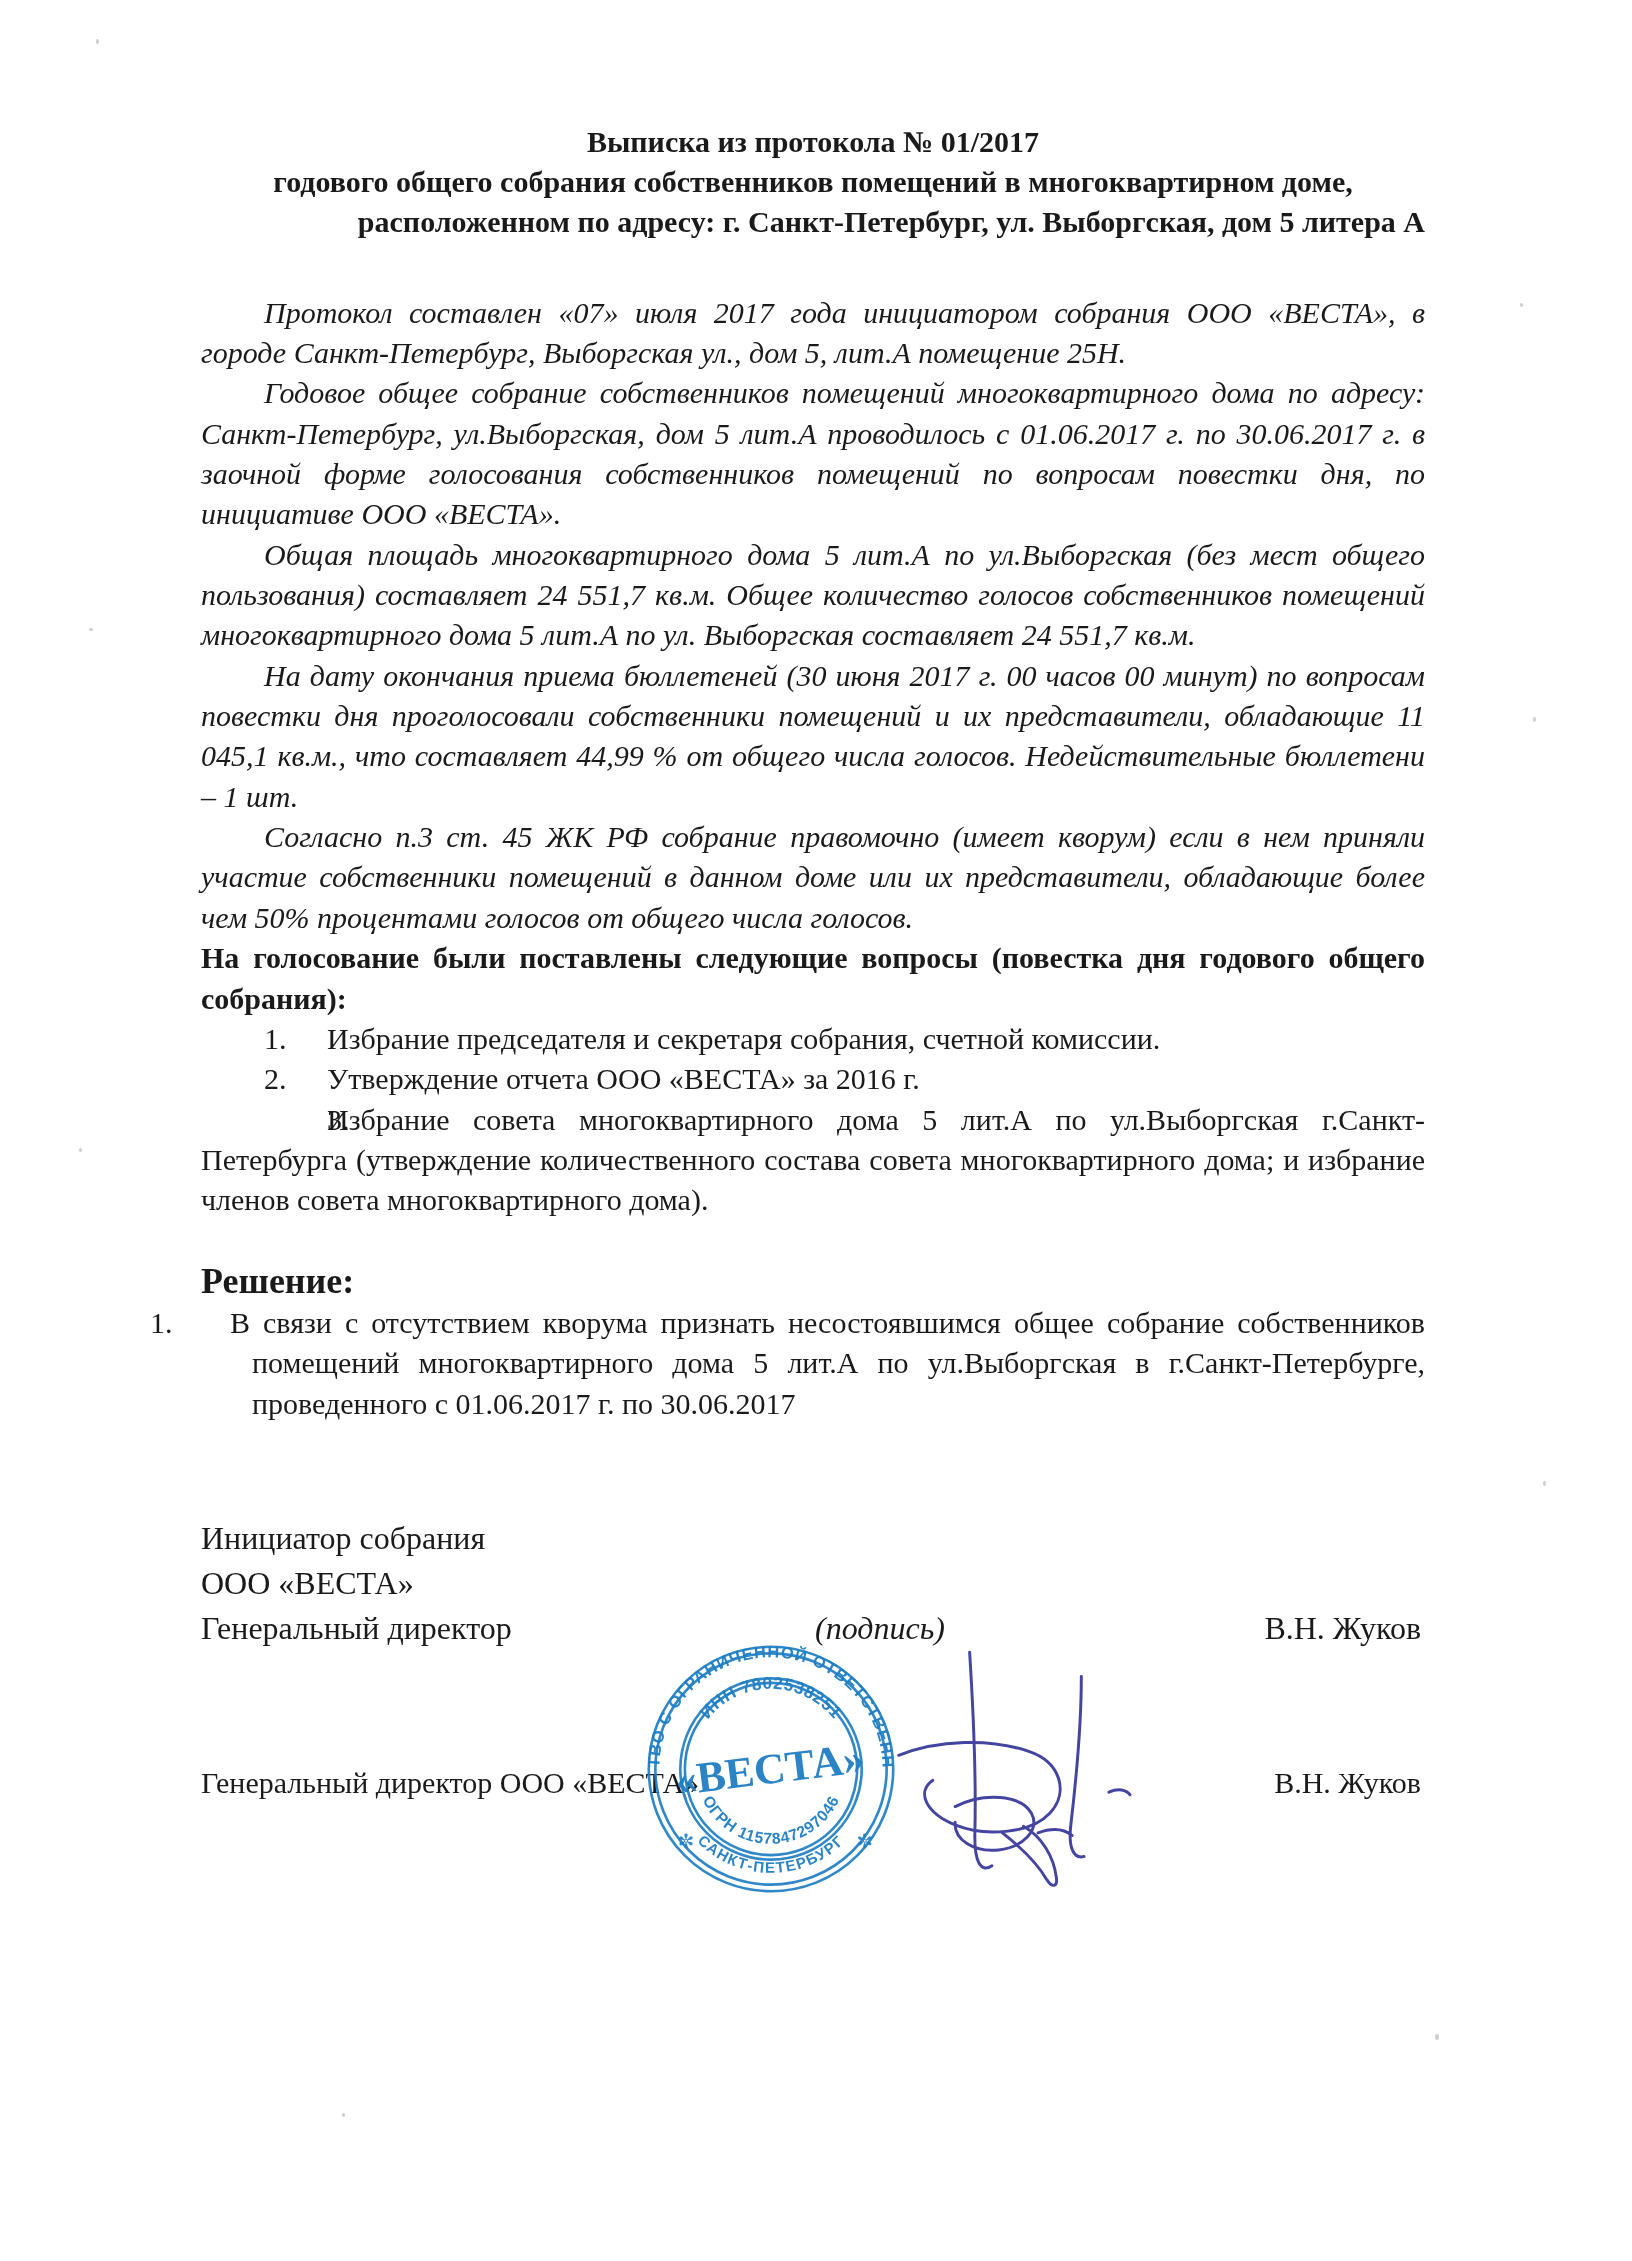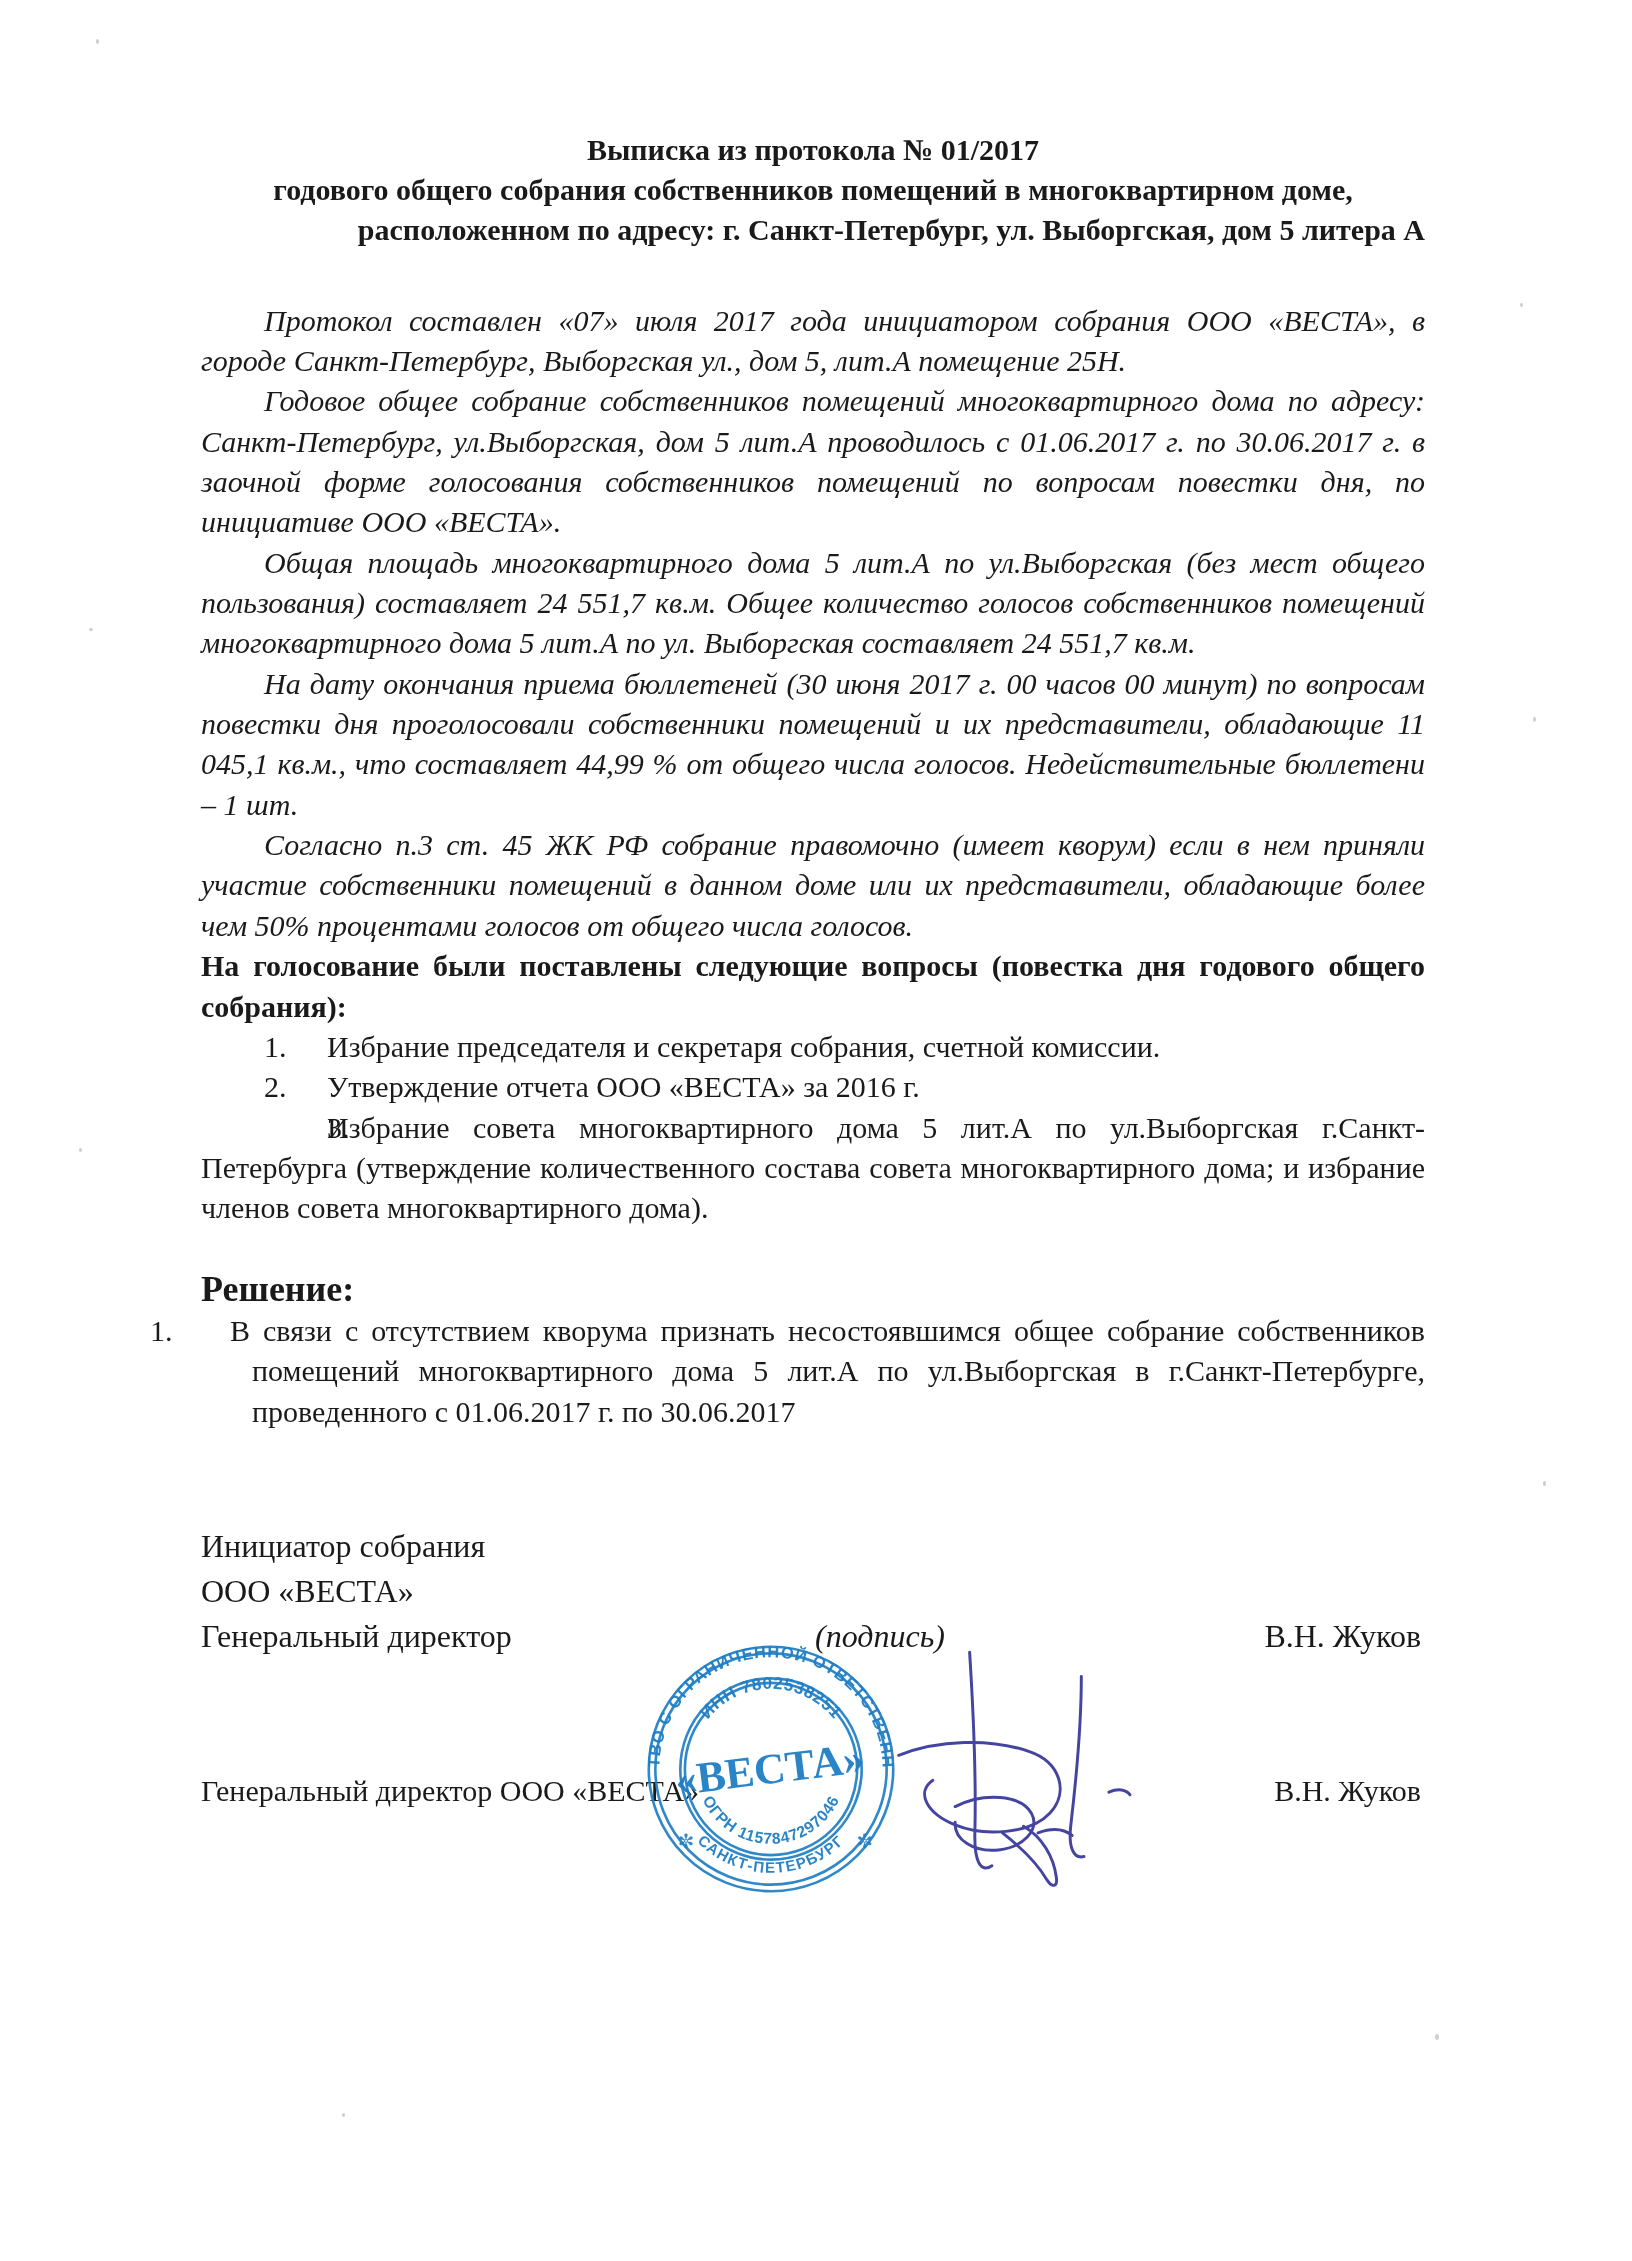--- a/index.html
+++ b/index.html
@@ -14,21 +14,21 @@
     background: #ffffff;
     font-family: "Liberation Serif", "DejaVu Serif", serif;
     color: #1a1a1a;
     overflow: hidden;
   }
 
   
   .content {
     position: absolute;
     left: 201px;
-    top: 8px;
+    top: 0;
     width: 1224px;
   }
 
   
   .title-block {
     margin-top: 122px;
     text-align: center;
     font-weight: bold;
     font-size: 30px;
     line-height: 1.33;

